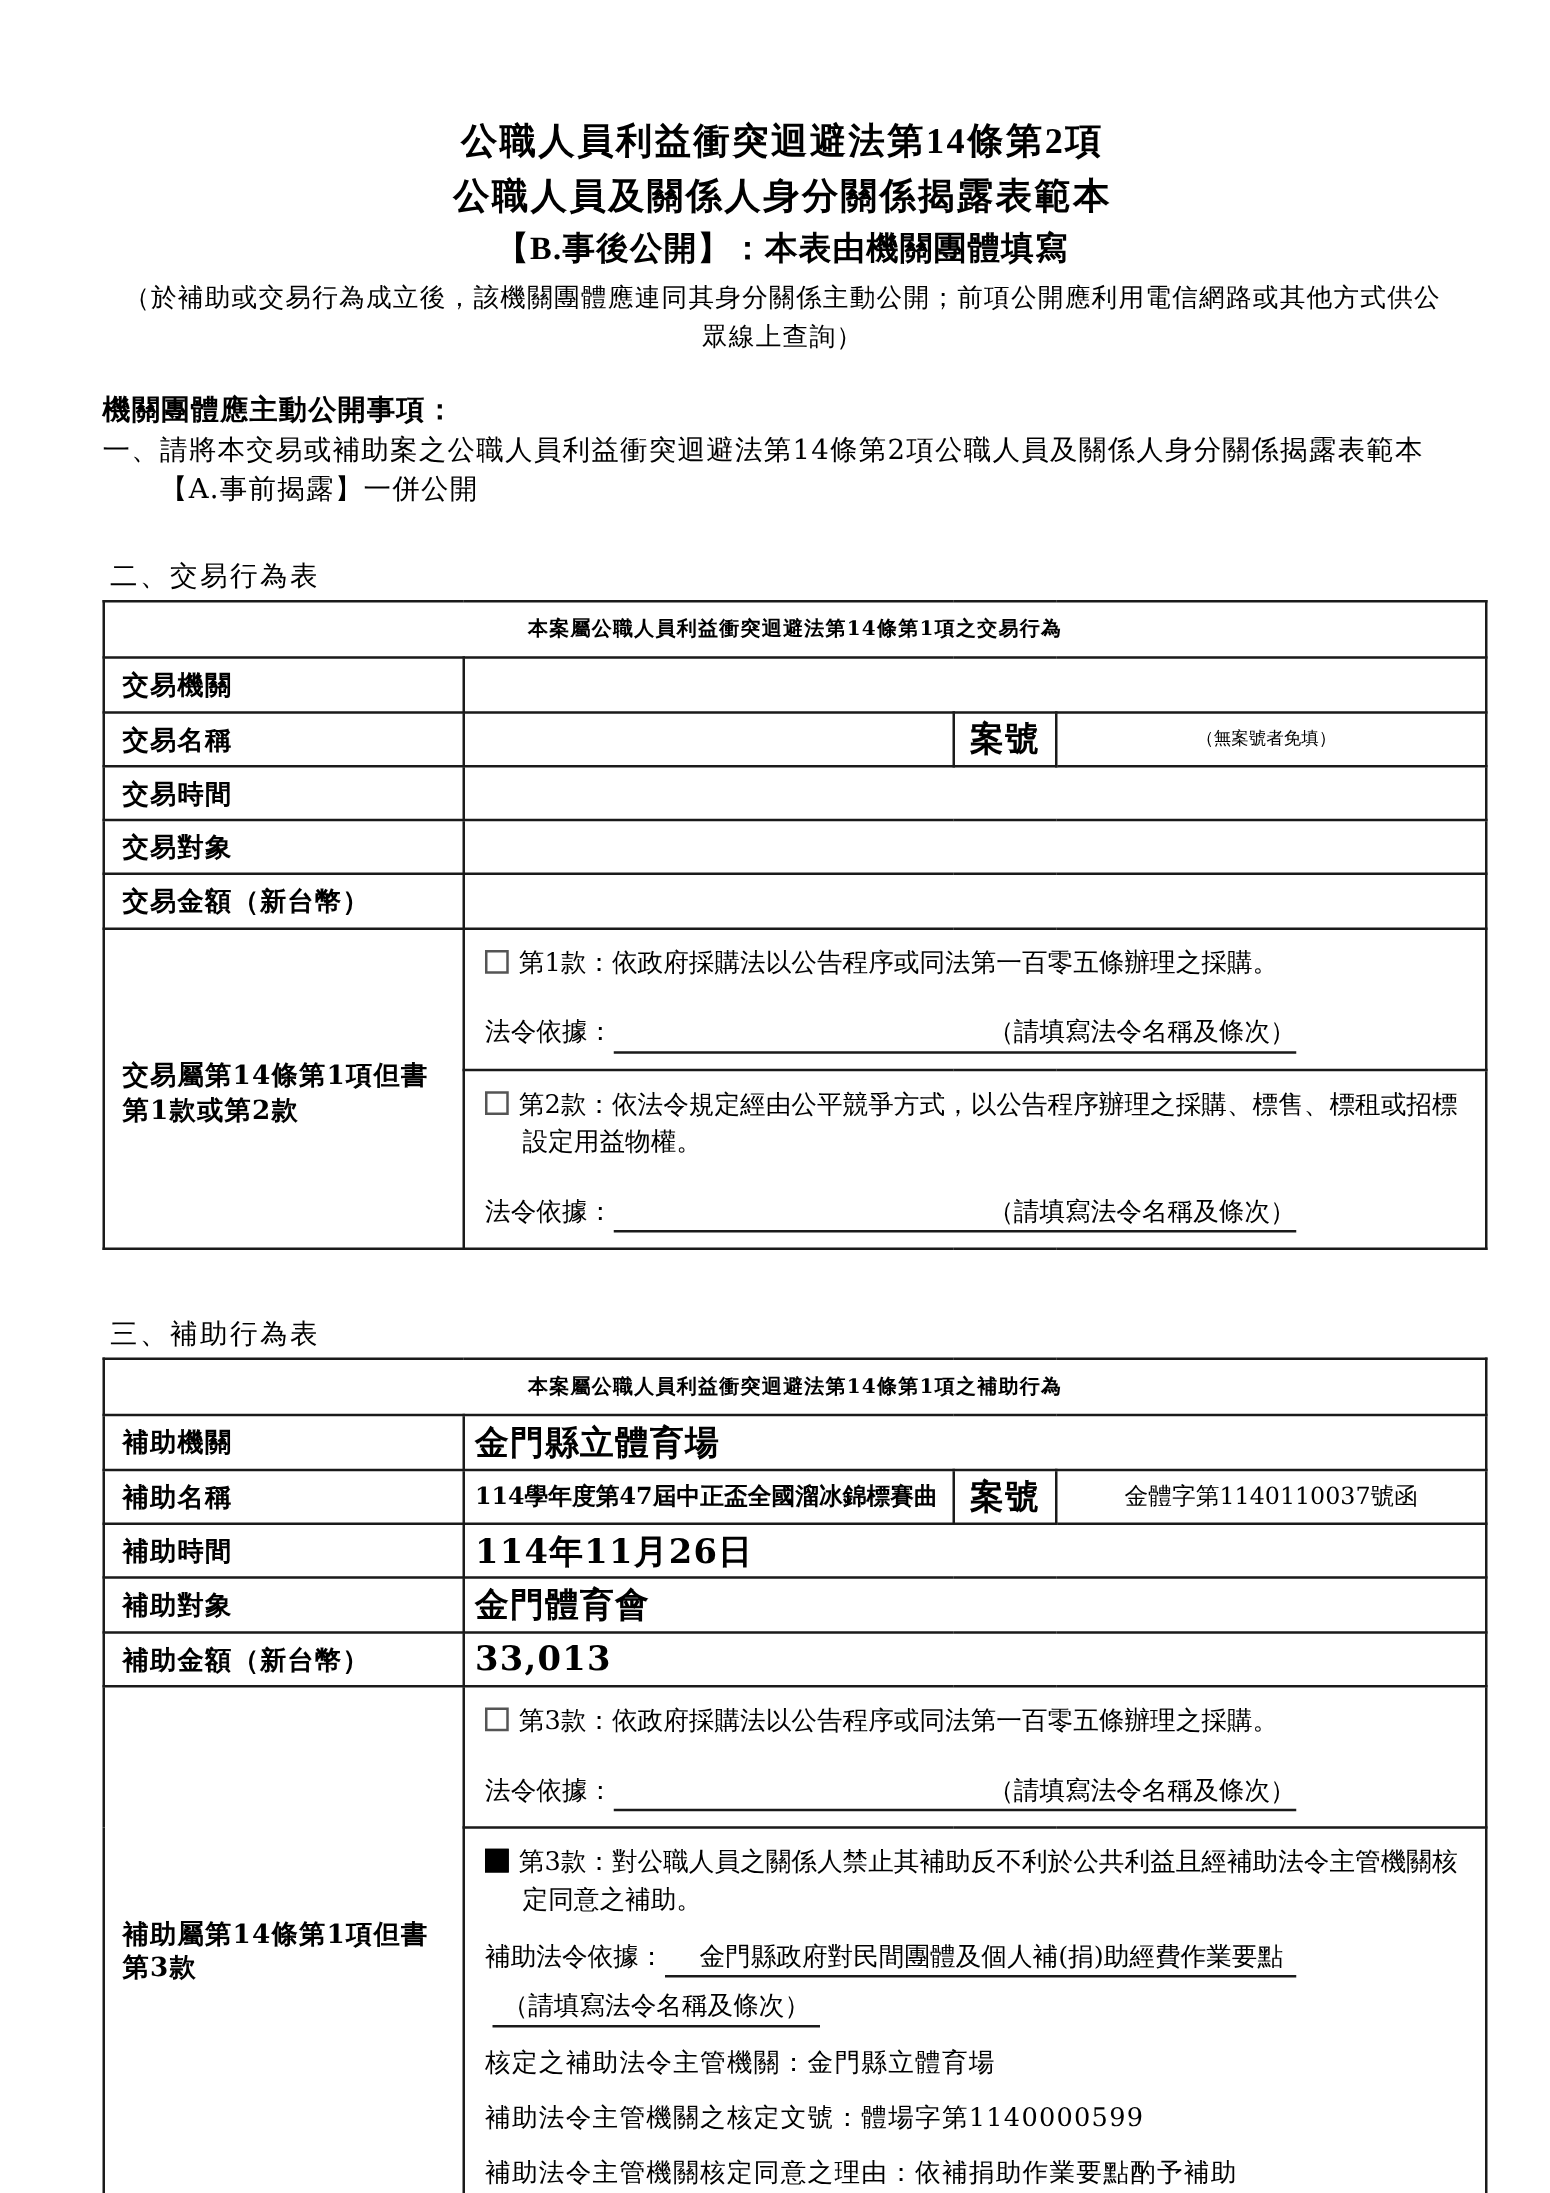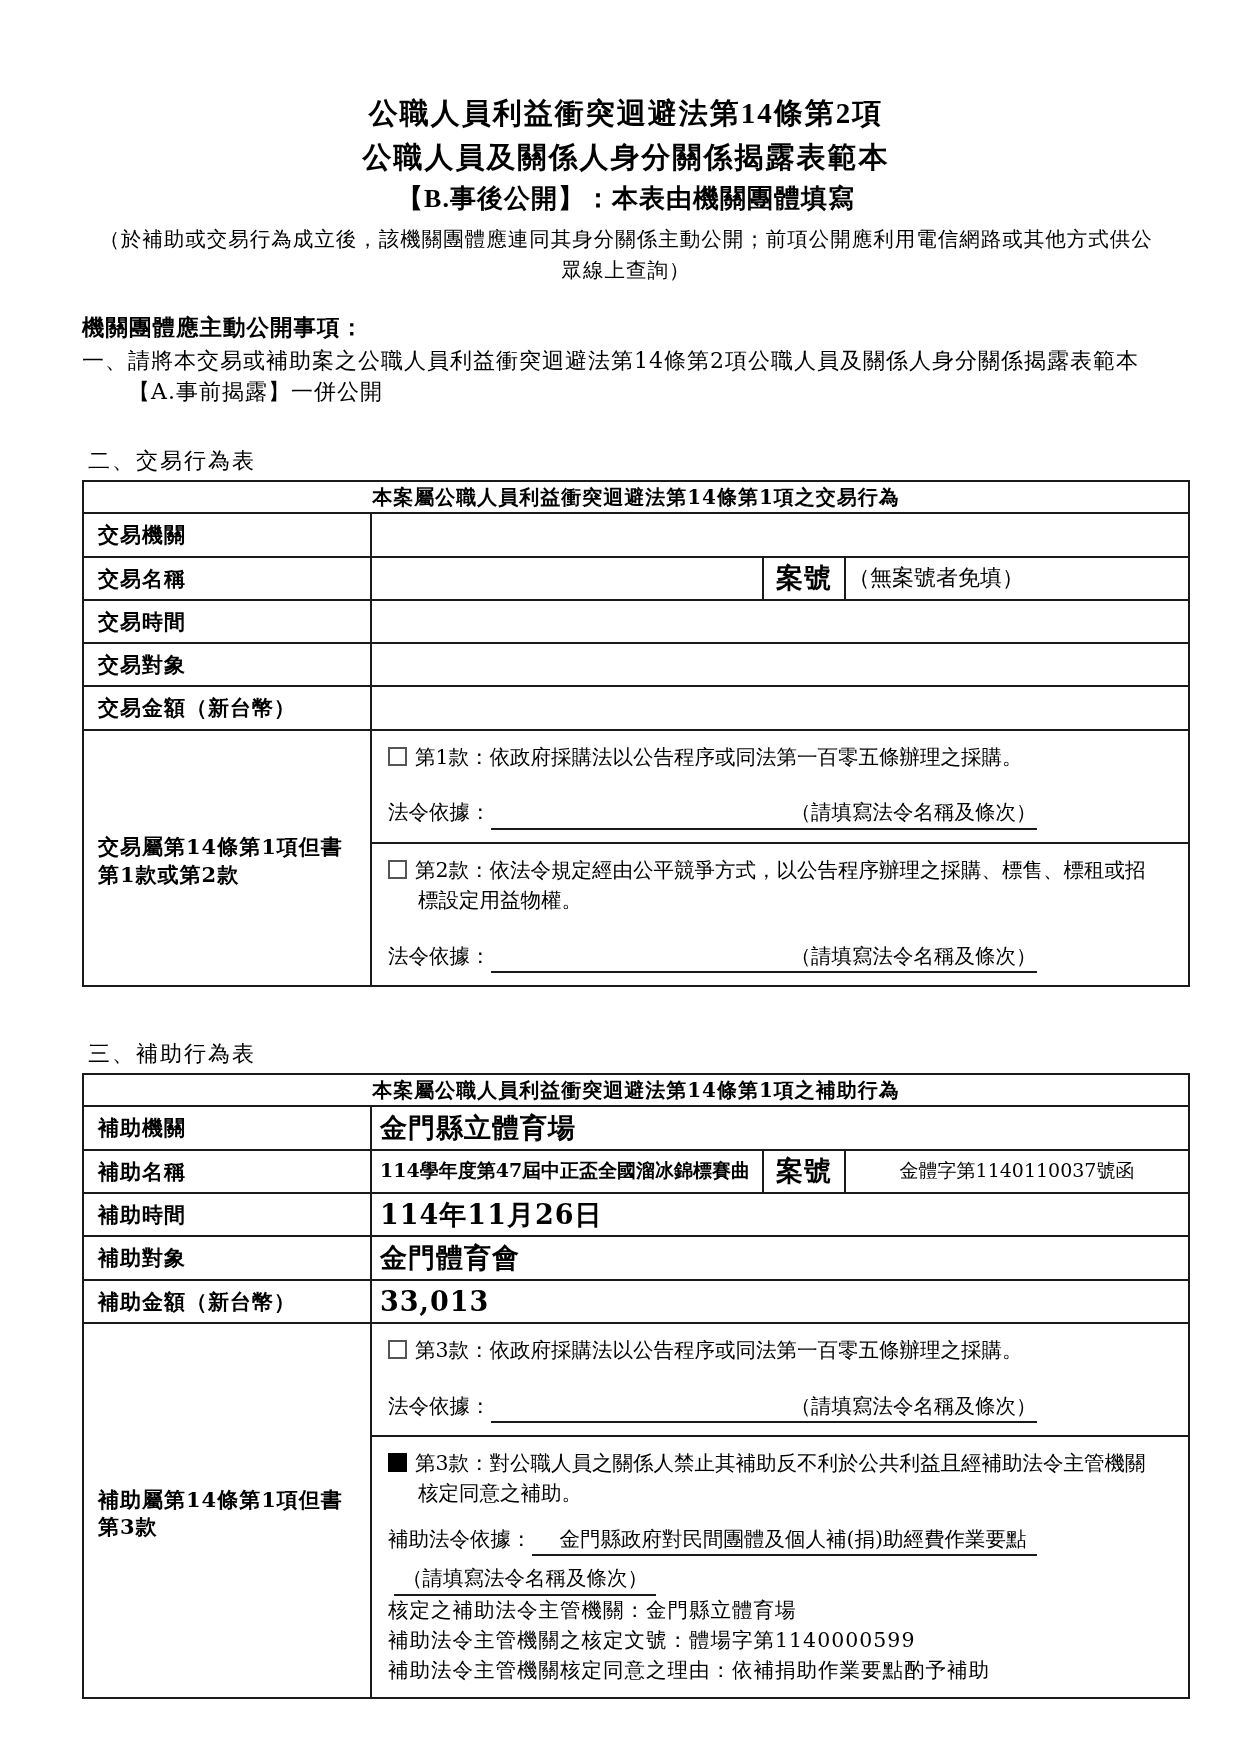--- a/index.html
+++ b/index.html
@@ -24,44 +24,44 @@
   .instr-no { flex: 0 0 46px; }
   .instr-text { flex: 1; }
 
   
   .section-title { font-size: 22px; letter-spacing: 2px; margin: 38px 0 4px 6px; }
   .section-title.second { margin-top: 52px; }
 
   
   table.form { border-collapse: collapse; width: 1106px; table-layout: fixed; }
   table.form td { border: 2px solid #1a1a1a; vertical-align: middle; }
-  td.thead { text-align: center; font-weight: bold; font-size: 20px; letter-spacing: 1px; height: 32px; }
+  td.thead { text-align: center; font-weight: bold; font-size: 16px; letter-spacing: 1px; height: 45px; }
   td.lbl { font-weight: bold; font-size: 21px; padding: 7px 6px 7px 14px; letter-spacing: 1px; line-height: 1.3; }
   td.lbl-top { vertical-align: top; padding-top: 12px; }
   td.val { padding: 2px 8px; height: 28px; }
   td.case-lbl { font-weight: bold; font-size: 27px; text-align: center; letter-spacing: 1px; }
   td.case-val { font-size: 19px; text-align: center; padding: 2px 6px; }
-  td.case-hint { font-size: 22px; text-align: left; padding: 2px 10px 2px 2px; border-radius: 14px; }
+  td.case-hint { font-size: 14px; text-align: center; padding: 2px 10px 2px 2px; border-radius: 14px; }
   .big-val { font-size: 27px; font-weight: bold; letter-spacing: 1px; }
   .med-val { font-size: 19px; font-weight: bold; letter-spacing: 0; }
 
   td.clause { vertical-align: top; padding: 12px 22px 12px 16px; font-size: 20.5px; line-height: 1.45; }
   .clause-line { display: block; padding-left: 30px; text-indent: -30px; margin-bottom: 26px; }
   .clause-line.tight { margin-bottom: 8px; }
   .checkbox {
     display: inline-block; width: 19px; height: 19px;
     border: 2px solid #555; margin-right: 8px; vertical-align: -2px;
   }
   .checkbox.checked { background: #000; border-color: #000; }
   .law-line { margin-top: 16px; white-space: nowrap; }
   .law-underline { display: inline-block; border-bottom: 2.5px solid #1a1a1a; }
   .law-blank-space { display: inline-block; width: 300px; }
   .law-filled { padding: 0 10px 0 28px; }
   .hint-underline { display: inline-block; border-bottom: 2.5px solid #1a1a1a; margin-left: 6px; padding: 0 8px; margin-top: 8px; }
-  .info-line { margin-top: 0; letter-spacing: 1px; }
+  .info-line { margin-top: 14px; letter-spacing: 1px; }
 </style>
 </head>
 <body>
 
 <div class="page">
 
   <div class="title-block">
     <div class="title-line">公職人員利益衝突迴避法第14條第2項</div>
     <div class="title-line">公職人員及關係人身分關係揭露表範本</div>
     <div class="subtitle">【B.事後公開】：本表由機關團體填寫</div>

